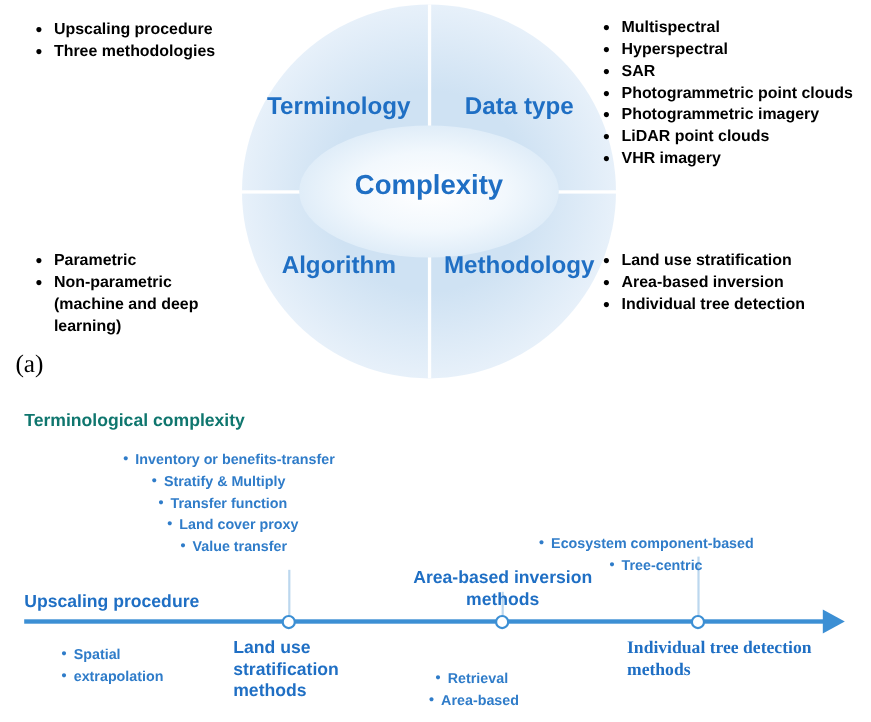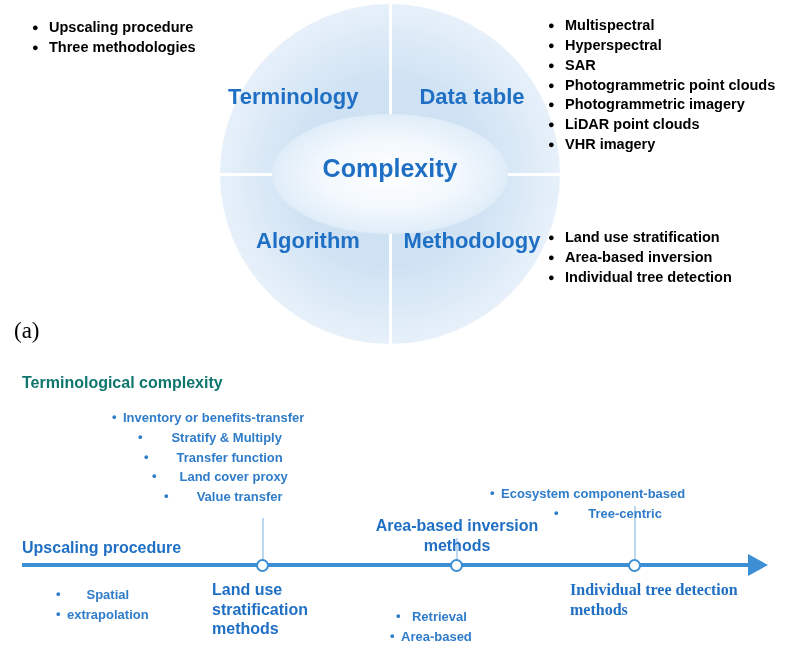--- a/index.html
+++ b/index.html
@@ -91,21 +91,21 @@
     border-radius: 50%;
     background: radial-gradient(ellipse at 50% 50%, #ffffff 0%, #f2f8fd 42%, #dbeaf7 78%, #c7dff2 100%);
   }
   .quad-label {
     position: absolute;
     color: #1f6fc4;
     font-size: 22px;
     font-weight: bold;
     white-space: nowrap;
   }
-  #lbl-terminology { left: 8px; top: 80px; width: 160px; }
+  #lbl-terminology { left: 8px; top: 80px; width: 160px; text-align: center; }
   #lbl-datatype   { left: 172px; top: 80px; width: 160px; text-align: center; }
   #lbl-algorithm  { left: 8px; top: 224px; width: 160px; text-align: center; }
   #lbl-methodology{ left: 168px; top: 224px; width: 168px; text-align: center; }
   #lbl-complexity {
     position: absolute;
     left: 52px; top: 150px; width: 236px;
     text-align: center;
     color: #1f6fc4;
     font-size: 25px;
     font-weight: bold;
@@ -199,21 +199,20 @@
   }
   .sub-list {
     position: absolute;
     margin: 0;
     padding: 0;
     list-style: none;
     font-size: 13px;
     font-weight: bold;
     color: #2f7cc9;
     line-height: 1.52;
-    text-align: center;
   }
   .sub-list li {
     position: relative;
     padding-left: 11px;
     white-space: nowrap;
   }
   .sub-list li::before {
     content: "\2022";
     position: absolute;
     left: 0;
@@ -229,41 +228,45 @@
   <div id="circle-wrap">
     <div class="quad" id="quad-tl"></div>
     <div class="quad" id="quad-tr"></div>
     <div class="quad" id="quad-bl"></div>
     <div class="quad" id="quad-br"></div>
     <div class="divider-v"></div>
     <div class="divider-h"></div>
     <div id="center-ellipse"></div>
 
     <div class="quad-label" id="lbl-terminology">Terminology</div>
-    <div class="quad-label" id="lbl-datatype">Data table</div>
+    <div class="quad-label" id="lbl-datatype">Data type</div>
     <div class="quad-label" id="lbl-algorithm">Algorithm</div>
     <div class="quad-label" id="lbl-methodology">Methodology</div>
     <div id="lbl-complexity">Complexity</div>
   </div>
 
   <ul class="bullet-list" id="list-topleft">
     <li>Upscaling procedure</li>
     <li>Three methodologies</li>
   </ul>
 
   <ul class="bullet-list" id="list-topright">
     <li>Multispectral</li>
     <li>Hyperspectral</li>
     <li>SAR</li>
     <li>Photogrammetric point clouds</li>
     <li>Photogrammetric imagery</li>
     <li>LiDAR point clouds</li>
     <li>VHR imagery</li>
   </ul>
 
+  <ul class="bullet-list" id="list-botleft">
+    <li>Parametric</li>
+    <li>Non-parametric (machine and deep learning)</li>
+  </ul>
 
   <ul class="bullet-list" id="list-botright">
     <li>Land use stratification</li>
     <li>Area-based inversion</li>
     <li>Individual tree detection</li>
   </ul>
 
   <div class="panel-label" id="label-a">(a)</div>
 </div>
 

